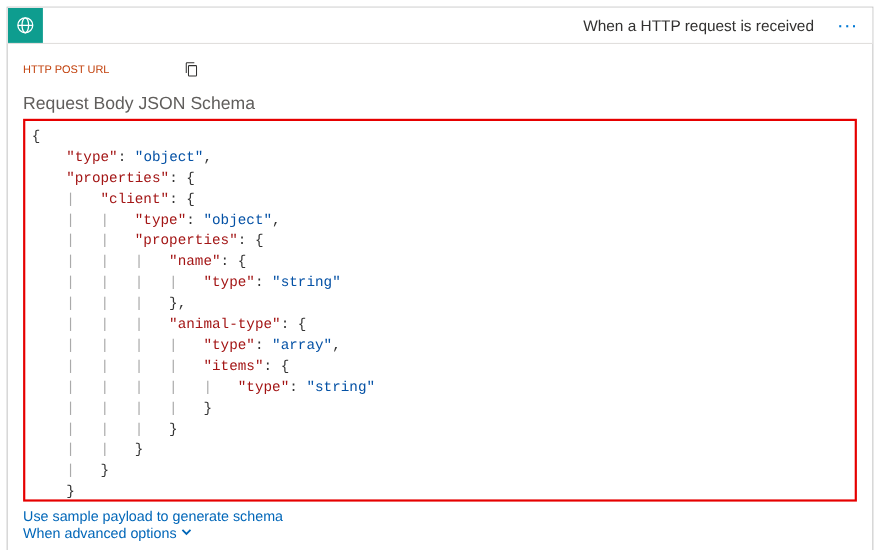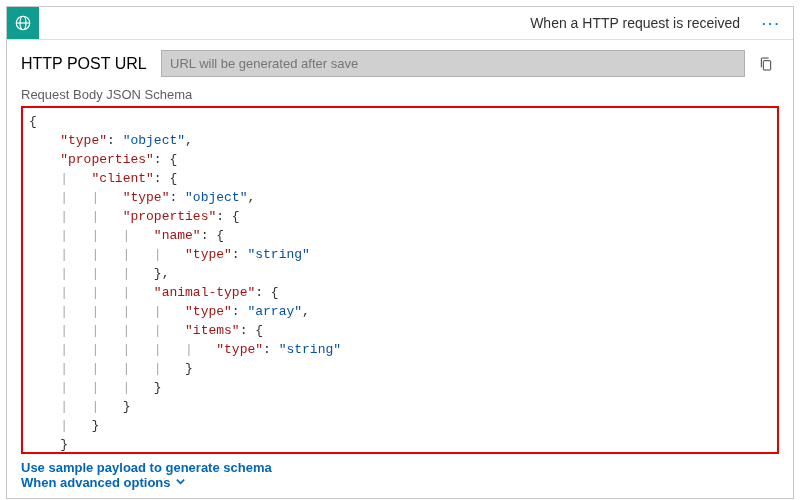--- a/index.html
+++ b/index.html
@@ -45,40 +45,40 @@
     cursor: pointer;
   }
   .body { padding: 10px 14px 8px 14px; }
   .row {
     display: flex;
     align-items: center;
     margin-bottom: 10px;
   }
   .label {
     width: 140px;
-    font-size: 16px;
-    color: #000000;
+    font-size: 10px;
+    color: #c2410c;
   }
   .url-field {
     flex: 1;
     background: #d0d0d0;
     border: 1px solid #b0b0b0;
     padding: 5px 8px;
     font-size: 13px;
     color: #555;
     margin-right: 8px;
   }
   .copy-btn {
     width: 26px; height: 26px;
     display: flex; align-items: center; justify-content: center;
     cursor: pointer;
   }
   .copy-btn svg { width: 16px; height: 18px; stroke: #323130; fill: none; stroke-width: 1.4; }
   .section-label {
-    font-size: 13px;
+    font-size: 16px;
     color: #605e5c;
     margin-bottom: 4px;
   }
   .schema-box {
     border: 2px solid #e60000;
     padding: 4px 6px;
     font-family: Consolas, 'Courier New', monospace;
     font-size: 13px;
     line-height: 19px;
     color: #333;
@@ -90,21 +90,20 @@
   .p { color: #333; } 
   .k { color: #a31515; } 
   .v { color: #0451a5; } 
   .links { margin-top: 6px; }
   .link {
     color: #0066b8;
     font-size: 13px;
     cursor: pointer;
     display: inline-flex;
     align-items: center;
-    font-weight: bold;
   }
   .chev { margin-left: 4px; }
   .chev svg { width: 11px; height: 11px; stroke: #0066b8; fill: none; stroke-width: 1.8; }
 </style>
 </head>
 <body>
 
 <div class="card">
   <div class="header">
     <div class="icon-tile">
@@ -114,21 +113,20 @@
           <line x1="3" y1="12" x2="21" y2="12" stroke="#fff" stroke-width="1.6"></line>
         </svg>
     </div>
     <div class="header-title">When a HTTP request is received</div>
     <div class="header-more">···</div>
   </div>
 
   <div class="body">
     <div class="row">
       <div class="label">HTTP POST URL</div>
-      <input class="url-field" readonly="" placeholder="URL will be generated after save" style="">
       <div class="copy-btn">
         <svg viewBox="0 0 24 24">
             <rect x="8" y="7" width="11" height="14" rx="1"></rect>
             <path d="M5 17 V4 a1 1 0 0 1 1-1 h10"></path>
           </svg>
       </div>
     </div>
 
     <div class="section-label">Request Body JSON Schema</div>
     <div class="schema-box"><span class="p">{</span>

